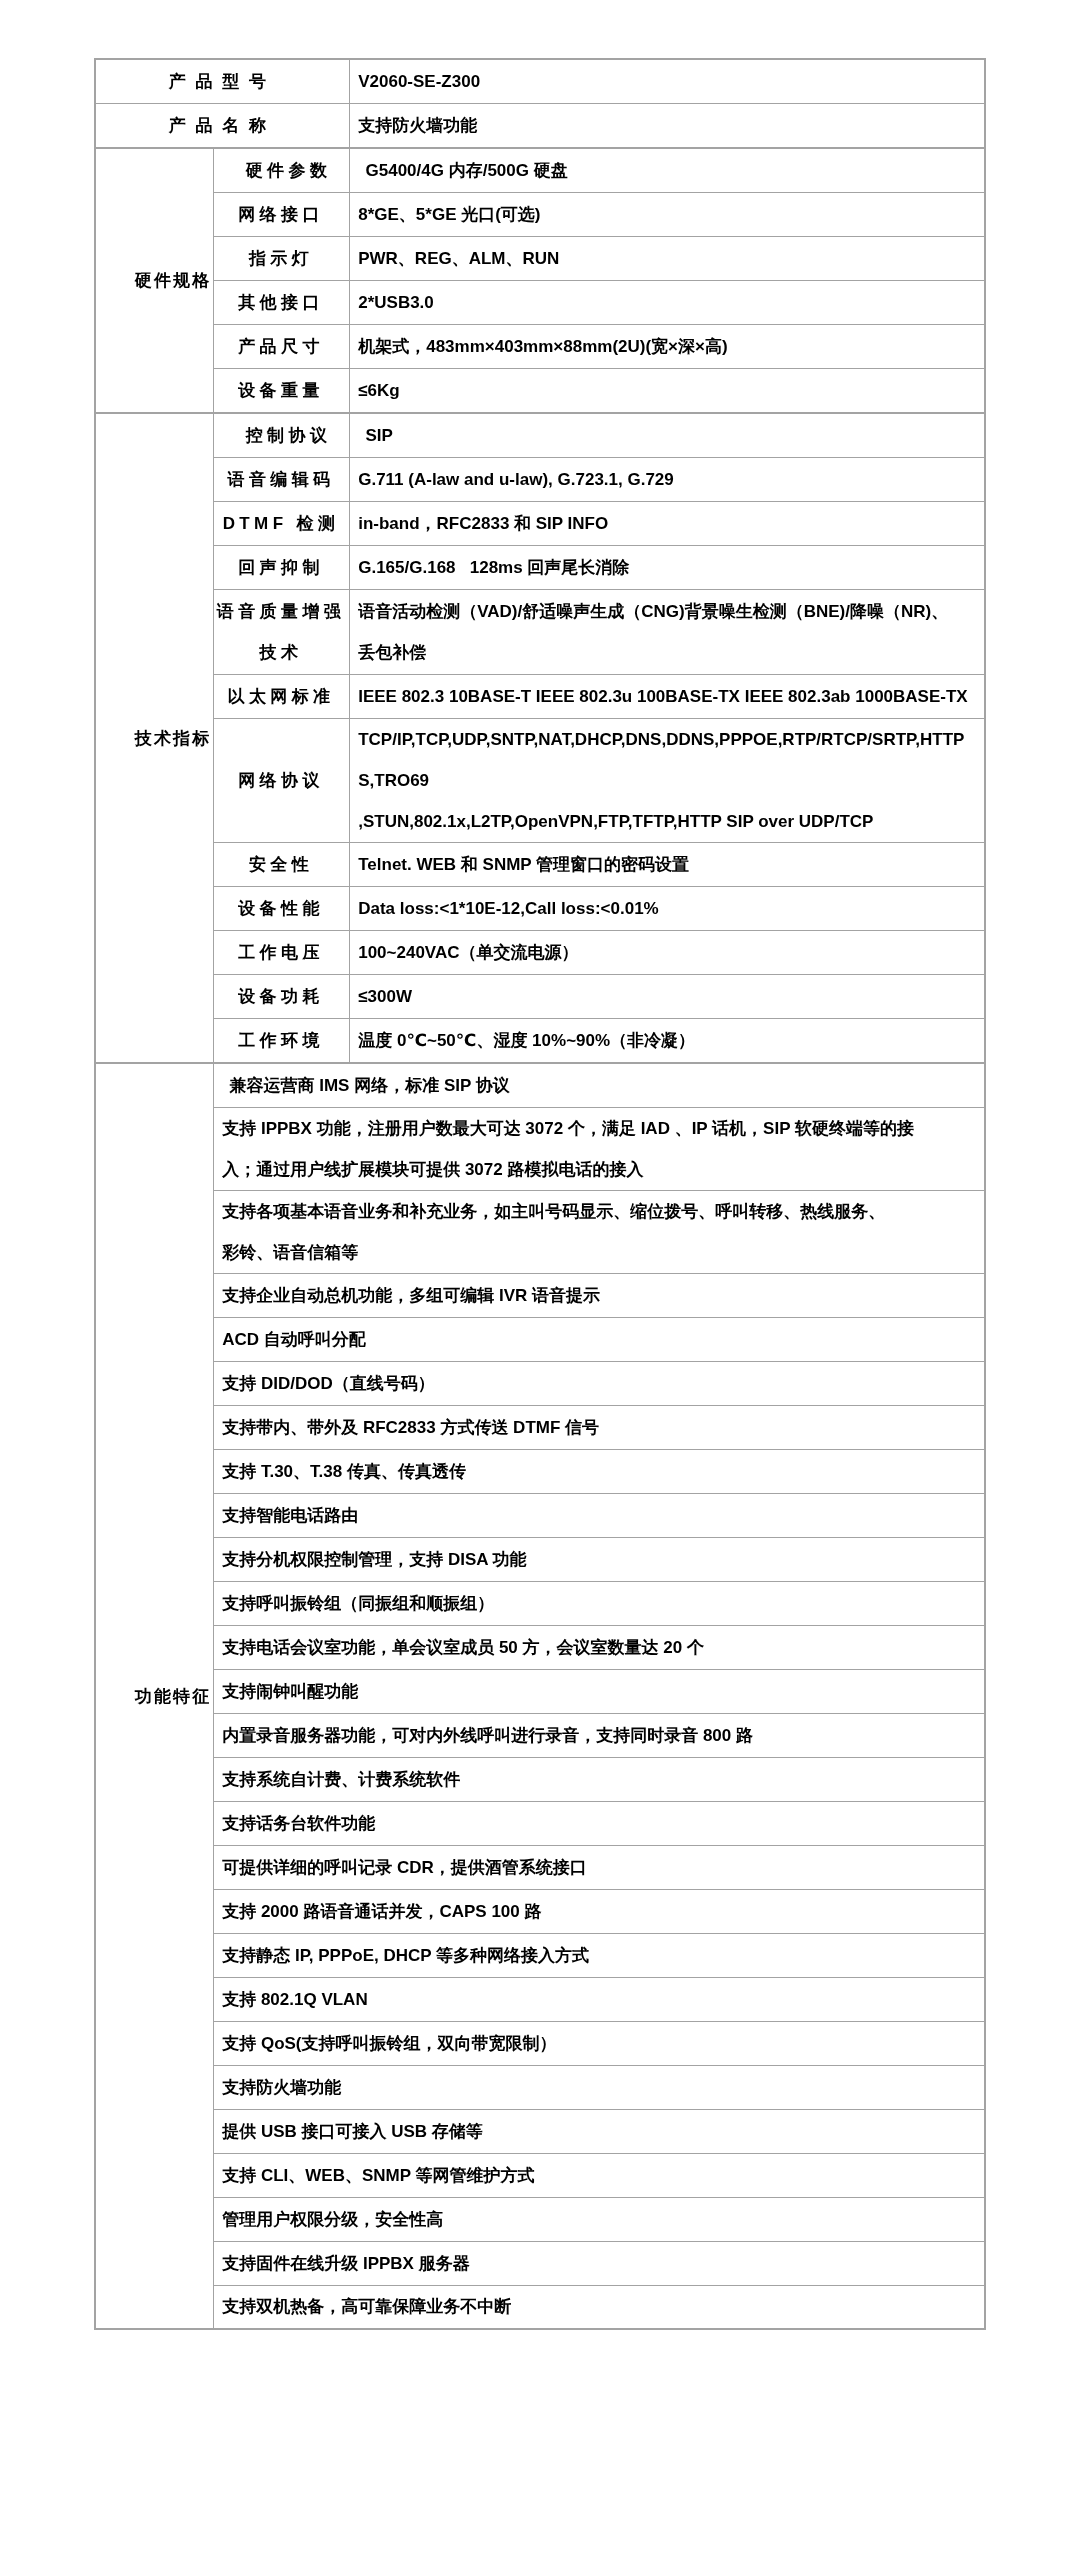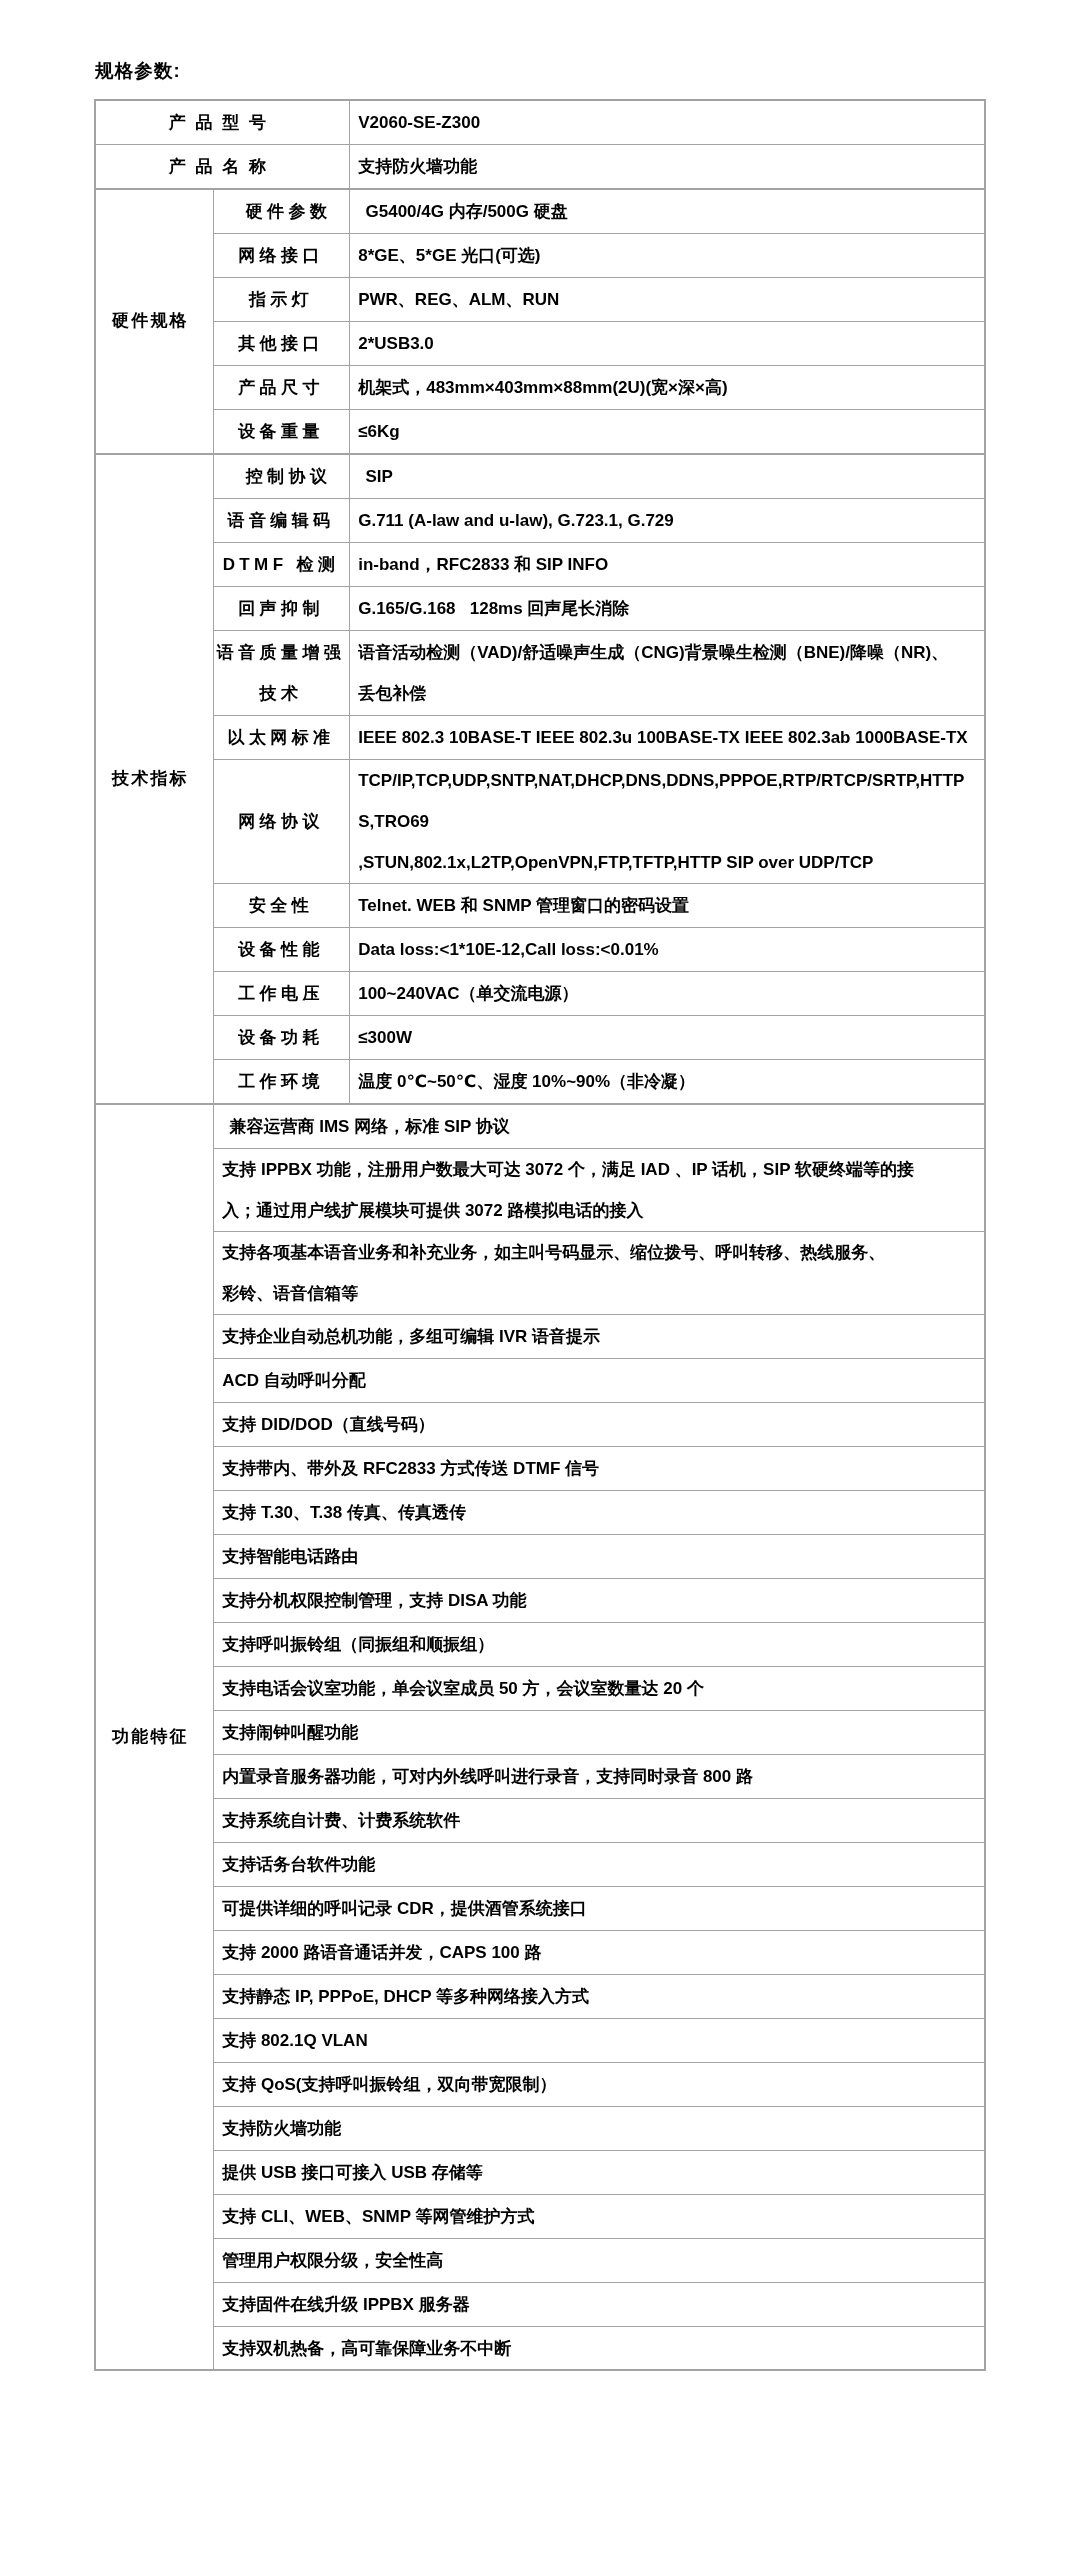--- a/index.html
+++ b/index.html
@@ -44,35 +44,33 @@
   table.spec tr { height: 44px; }
   tr.sec-top td { border-top-width: 2.7px; padding-left: 16px; }
   td.lbl {
     font-weight: bold;
     text-align: center;
     letter-spacing: 4.4px;
   }
   td.merged { letter-spacing: 9.8px; margin-top: 44px; }
   td.group {
     font-weight: bold;
-    text-align: left;
+    text-align: right;
     letter-spacing: 2.2px;
-    font-family: Liberation Mono, monospace;
   }
   td.val, td.feat {
     text-align: left;
     padding: 0 8.7px;
     font-weight: bold;
   }
 </style>
 </head>
 <body>
 
 <div class="page">
-  <h2 class="doc-title">规格参数:</h2>
   <table class="spec" id="spec-table">
     <colgroup>
       <col style="width:118px">
       <col style="width:136px">
       <col style="width:636px">
     </colgroup>
     <tbody id="spec-tbody">
         <tr>
           <td class="lbl merged" colspan="2">产品型号</td>
           <td class="val">V2060-SE-Z300</td>

